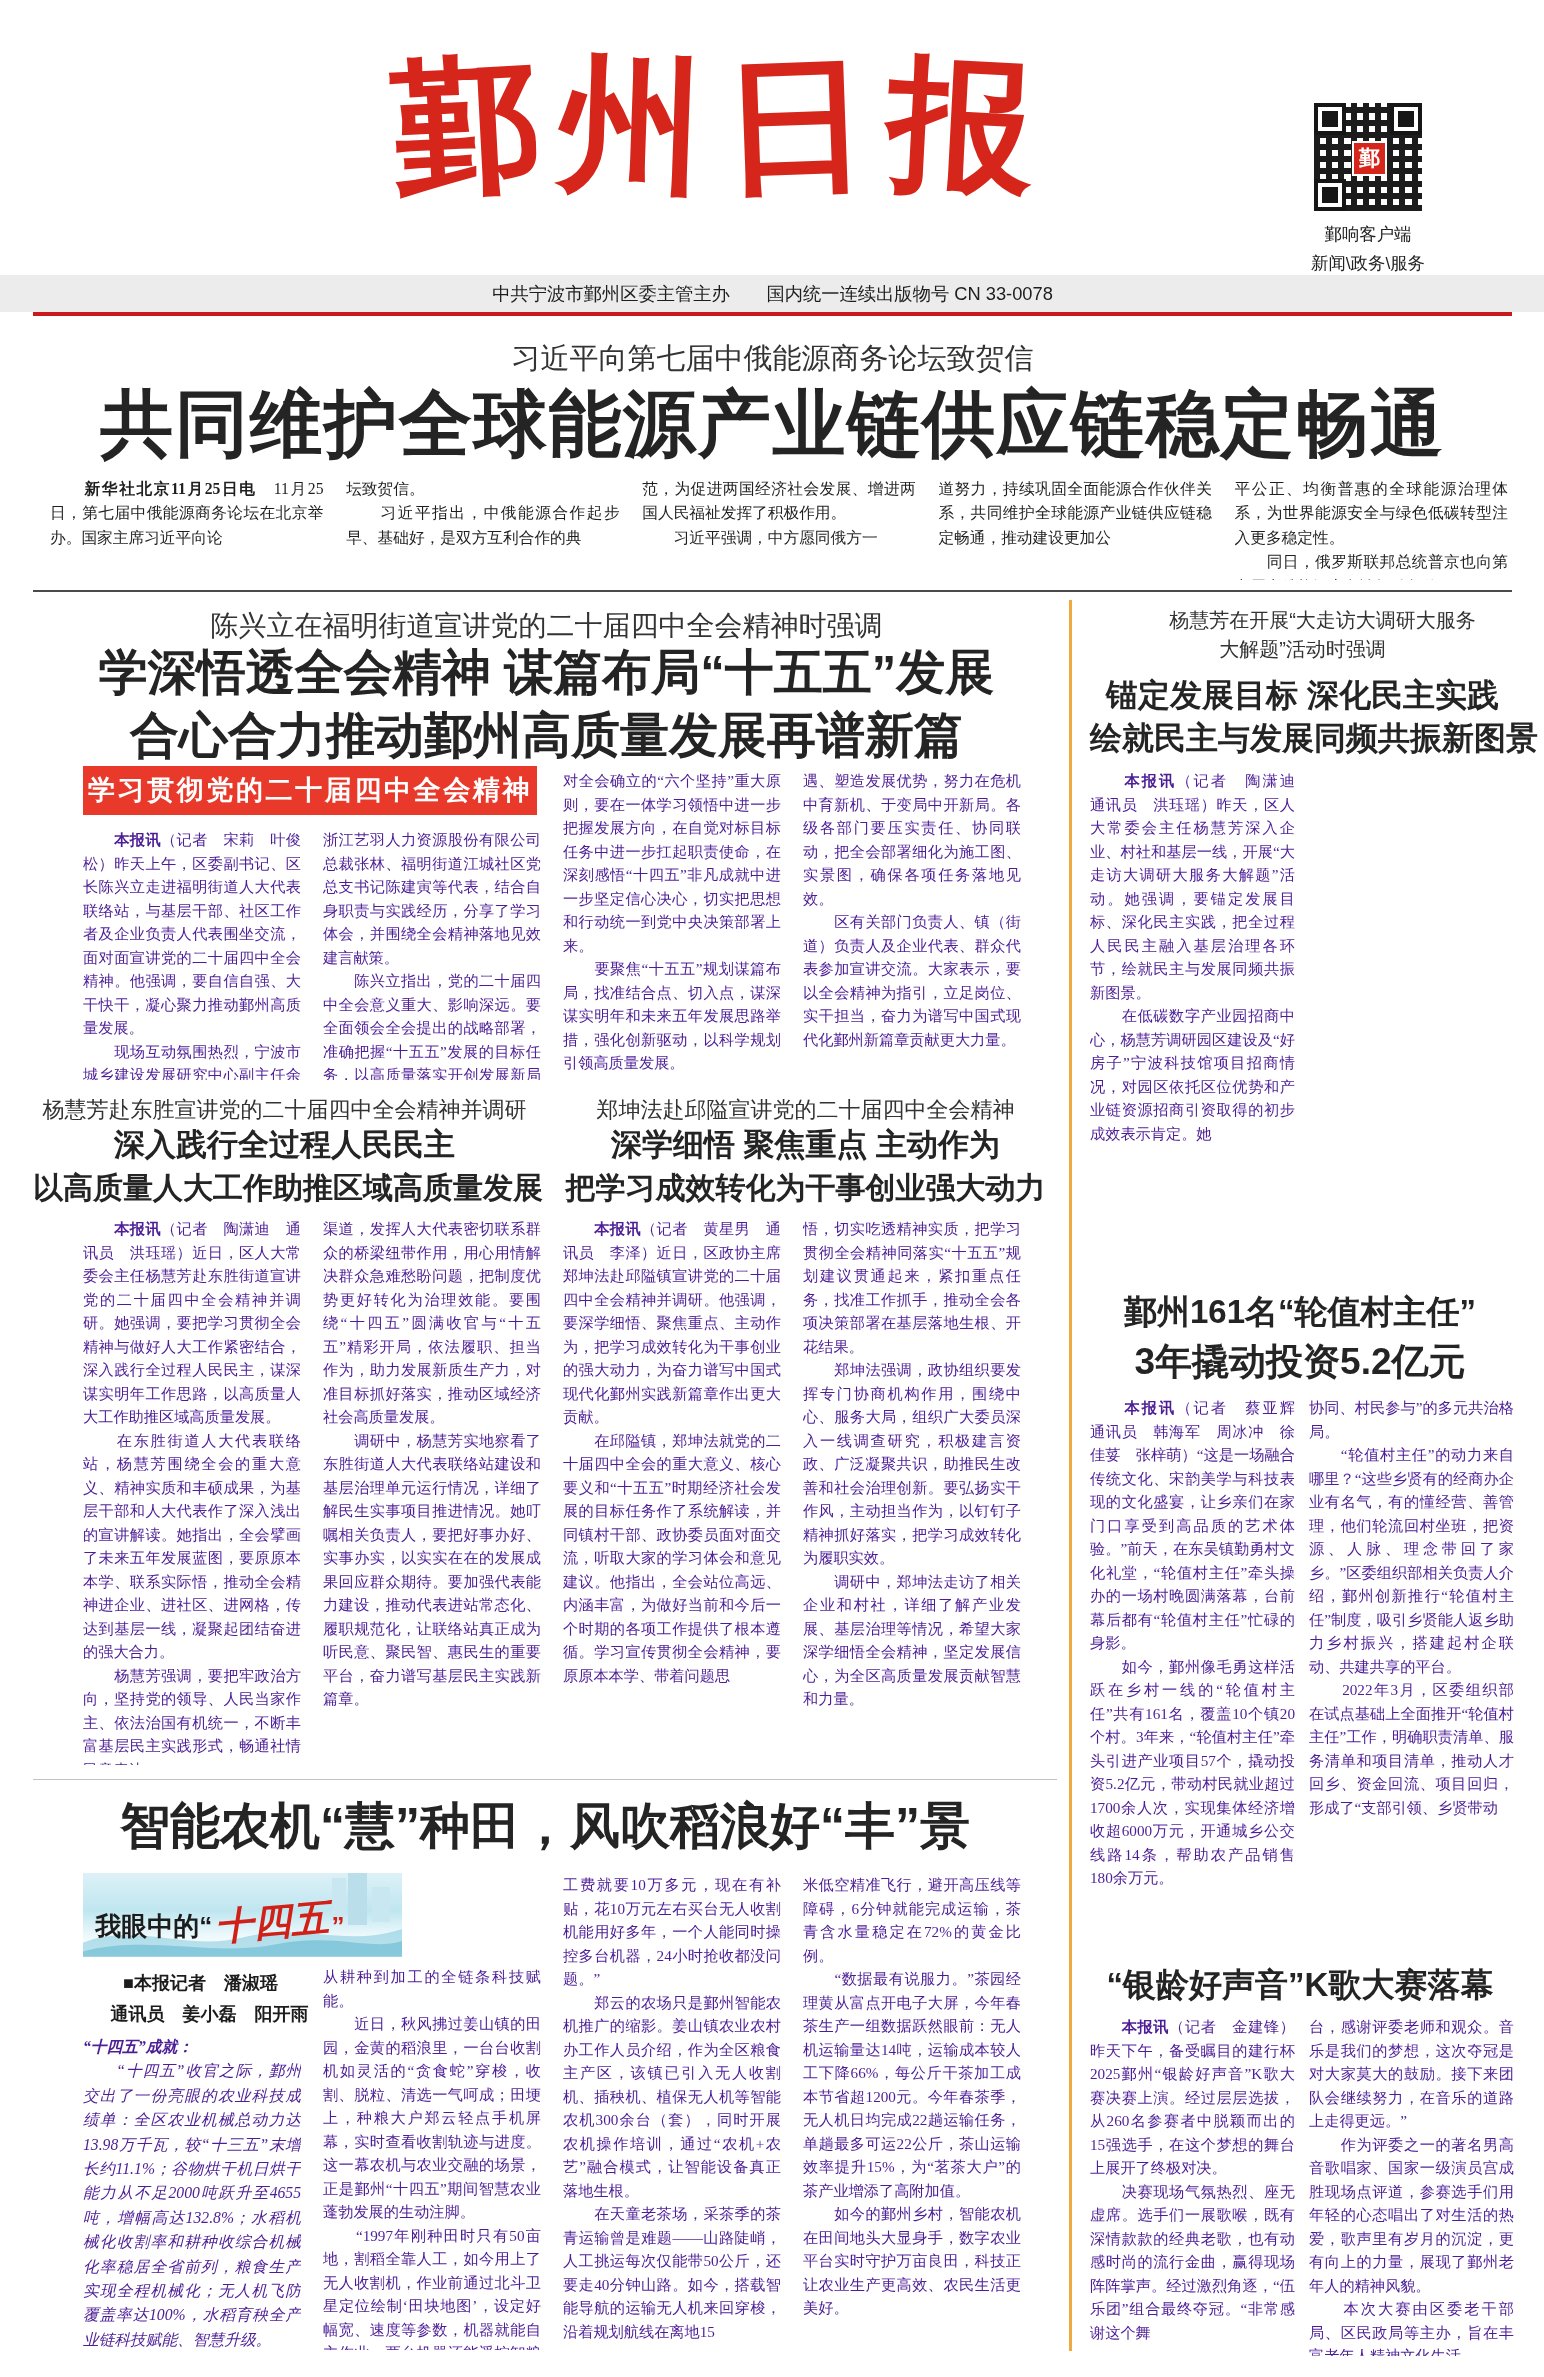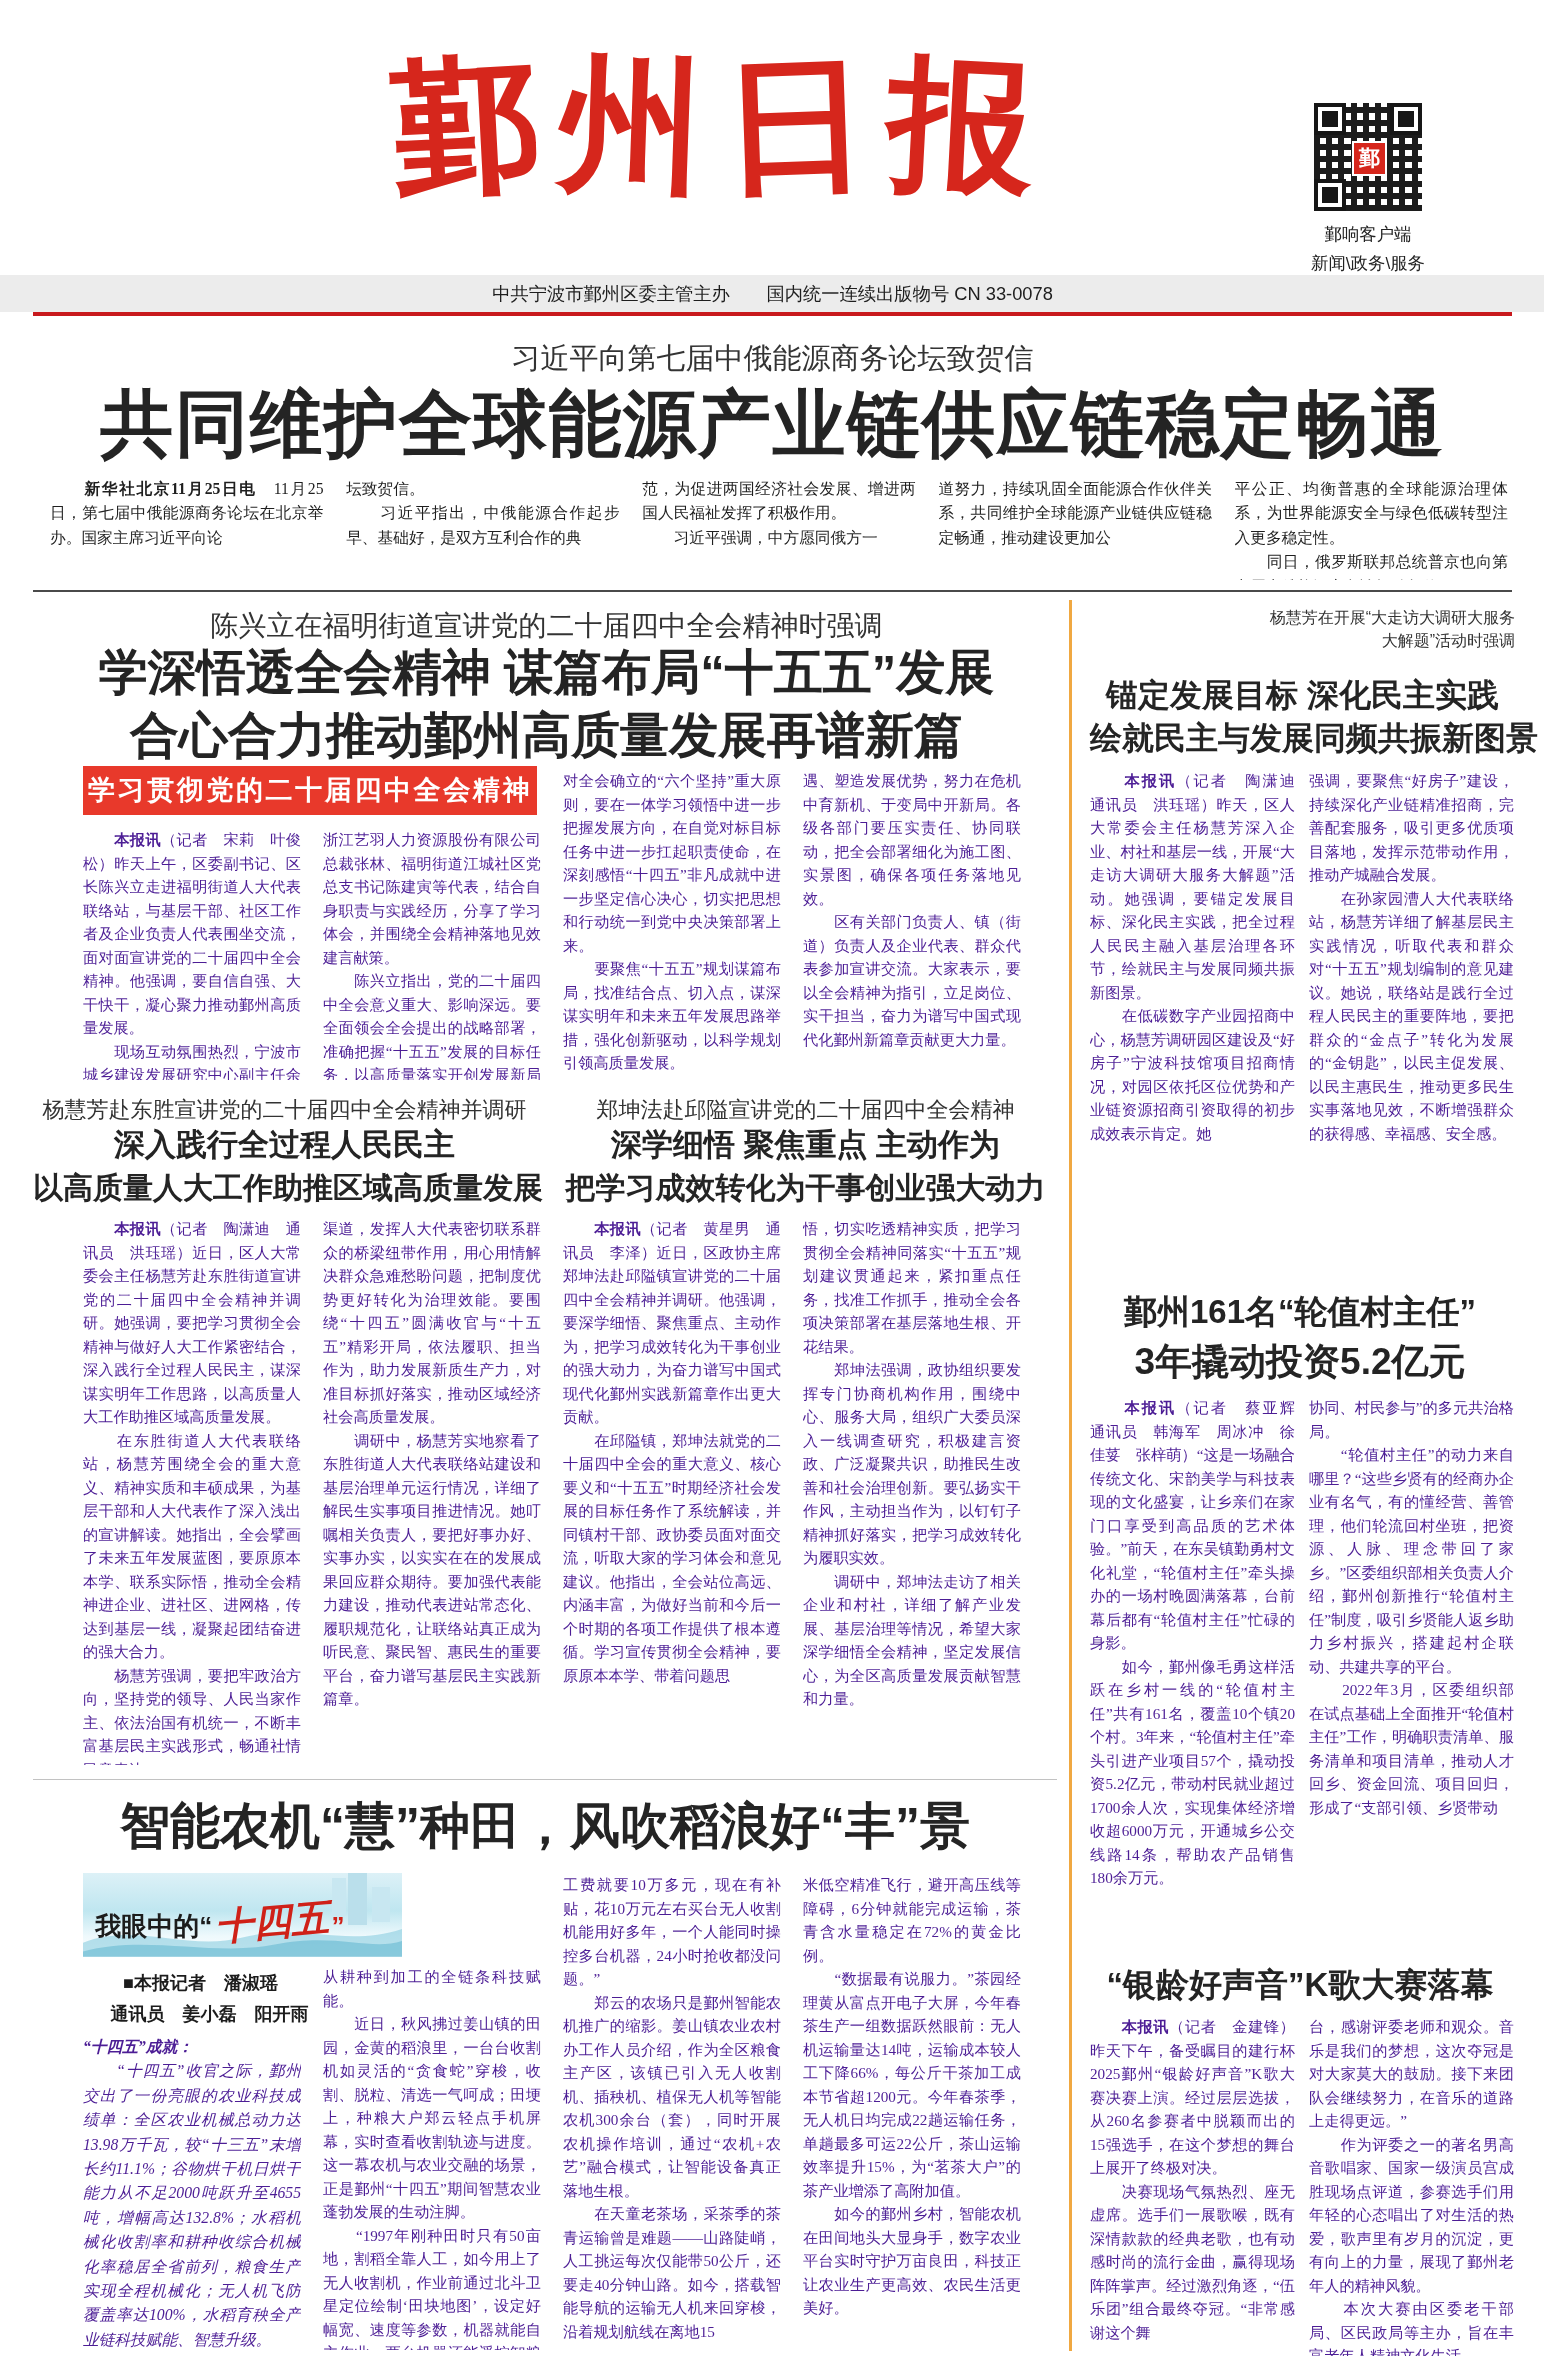--- a/index.html
+++ b/index.html
@@ -49,21 +49,21 @@
   .a-hl2{left:33px;width:1027px;top:703px;font-size:49px;}
   .banner{left:83px;top:766px;width:454px;height:49px;background:#e8392b;}
   .banner span{display:block;color:#fff;font-weight:700;font-size:27px;line-height:49px;
                text-align:center;letter-spacing:2.6px;}
   .b-kicker{left:33px;width:503px;top:1095px;font-size:22px;}
   .b-hl1{left:33px;width:503px;top:1124px;font-size:31px;}
   .b-hl2{left:33px;width:503px;top:1168px;font-size:30px;}
   .c-kicker{left:554px;width:503px;top:1095px;font-size:22px;}
   .c-hl1{left:554px;width:503px;top:1124px;font-size:31px;}
   .c-hl2{left:554px;width:503px;top:1168px;font-size:30px;}
-  .d-kicker{left:1090px;width:425px;top:606px;font-size:16px;line-height:1.45;text-align:right;white-space:pre-line;}
+  .d-kicker{left:1090px;width:425px;top:606px;font-size:20px;line-height:1.45;text-align:center;white-space:pre-line;}
   .d-hl1{left:1090px;width:425px;top:674px;font-size:32px;}
   .d-hl2{left:1090px;width:425px;top:717px;font-size:32px;}
   .e-hl1{left:1086px;width:428px;top:1290px;font-size:33px;}
   .e-hl2{left:1086px;width:428px;top:1337px;font-size:37px;}
   .f-hl{left:1086px;width:428px;top:1963px;font-size:33px;}
   .feat-hl{left:33px;width:1024px;top:1793px;font-size:50px;}
   
   .bt{position:absolute;font-family:"Liberation Serif","DejaVu Serif",serif;font-size:15.2px;
       line-height:23.5px;color:#4c1d95;text-align:justify;white-space:pre-line;overflow:hidden;}
   .bt b{font-weight:700;}
@@ -181,22 +181,20 @@
 　　调研中，郑坤法走访了相关企业和村社，详细了解产业发展、基层治理等情况，希望大家深学细悟全会精神，坚定发展信心，为全区高质量发展贡献智慧和力量。</div>
 
   <div class="abs orangerule"></div>
 
   <div class="abs kicker d-kicker">　　杨慧芳在开展“大走访大调研大服务
 大解题”活动时强调</div>
   <div class="abs hl d-hl1">锚定发展目标  深化民主实践</div>
   <div class="abs hl d-hl2">绘就民主与发展同频共振新图景</div>
   <div class="abs bt colD1"><b>　　本报讯</b><span>（记者　陶潇迪　通讯员　洪珏瑶）昨天，区人大常委会主任杨慧芳深入企业、村社和基层一线，开展“大走访大调研大服务大解题”活动。她强调，要锚定发展目标、深化民主实践，把全过程人民民主融入基层治理各环节，绘就民主与发展同频共振新图景。
 　　在低碳数字产业园招商中心，杨慧芳调研园区建设及“好房子”宁波科技馆项目招商情况，对园区依托区位优势和产业链资源招商引资取得的初步成效表示肯定。她</span></div>
-  <div class="abs bt colD2">强调，要聚焦“好房子”建设，持续深化产业链精准招商，完善配套服务，吸引更多优质项目落地，发挥示范带动作用，推动产城融合发展。
-　　在孙家园漕人大代表联络站，杨慧芳详细了解基层民主实践情况，听取代表和群众对“十五五”规划编制的意见建议。她说，联络站是践行全过程人民民主的重要阵地，要把群众的“金点子”转化为发展的“金钥匙”，以民主促发展、以民主惠民生，推动更多民生实事落地见效，不断增强群众的获得感、幸福感、安全感。</div>
 
   <div class="abs hl e-hl1">鄞州161名“轮值村主任”</div>
   <div class="abs hl e-hl2">3年撬动投资5.2亿元</div>
   <div class="abs bt colE1"><b>　　本报讯</b><span>（记者　蔡亚辉　通讯员　韩海军　周冰冲　徐佳荽　张梓萌）“这是一场融合传统文化、宋韵美学与科技表现的文化盛宴，让乡亲们在家门口享受到高品质的艺术体验。”前天，在东吴镇勤勇村文化礼堂，“轮值村主任”牵头操办的一场村晚圆满落幕，台前幕后都有“轮值村主任”忙碌的身影。
 　　如今，鄞州像毛勇这样活跃在乡村一线的“轮值村主任”共有161名，覆盖10个镇20个村。3年来，“轮值村主任”牵头引进产业项目57个，撬动投资5.2亿元，带动村民就业超过1700余人次，实现集体经济增收超6000万元，开通城乡公交线路14条，帮助农产品销售180余万元。</span></div>
   <div class="abs bt colE2">协同、村民参与”的多元共治格局。
 　　“轮值村主任”的动力来自哪里？“这些乡贤有的经商办企业有名气，有的懂经营、善管理，他们轮流回村坐班，把资源、人脉、理念带回了家乡。”区委组织部相关负责人介绍，鄞州创新推行“轮值村主任”制度，吸引乡贤能人返乡助力乡村振兴，搭建起村企联动、共建共享的平台。
 　　2022年3月，区委组织部在试点基础上全面推开“轮值村主任”工作，明确职责清单、服务清单和项目清单，推动人才回乡、资金回流、项目回归，形成了“支部引领、乡贤带动</div>
 
   <div class="abs hl f-hl">“银龄好声音”K歌大赛落幕</div>

